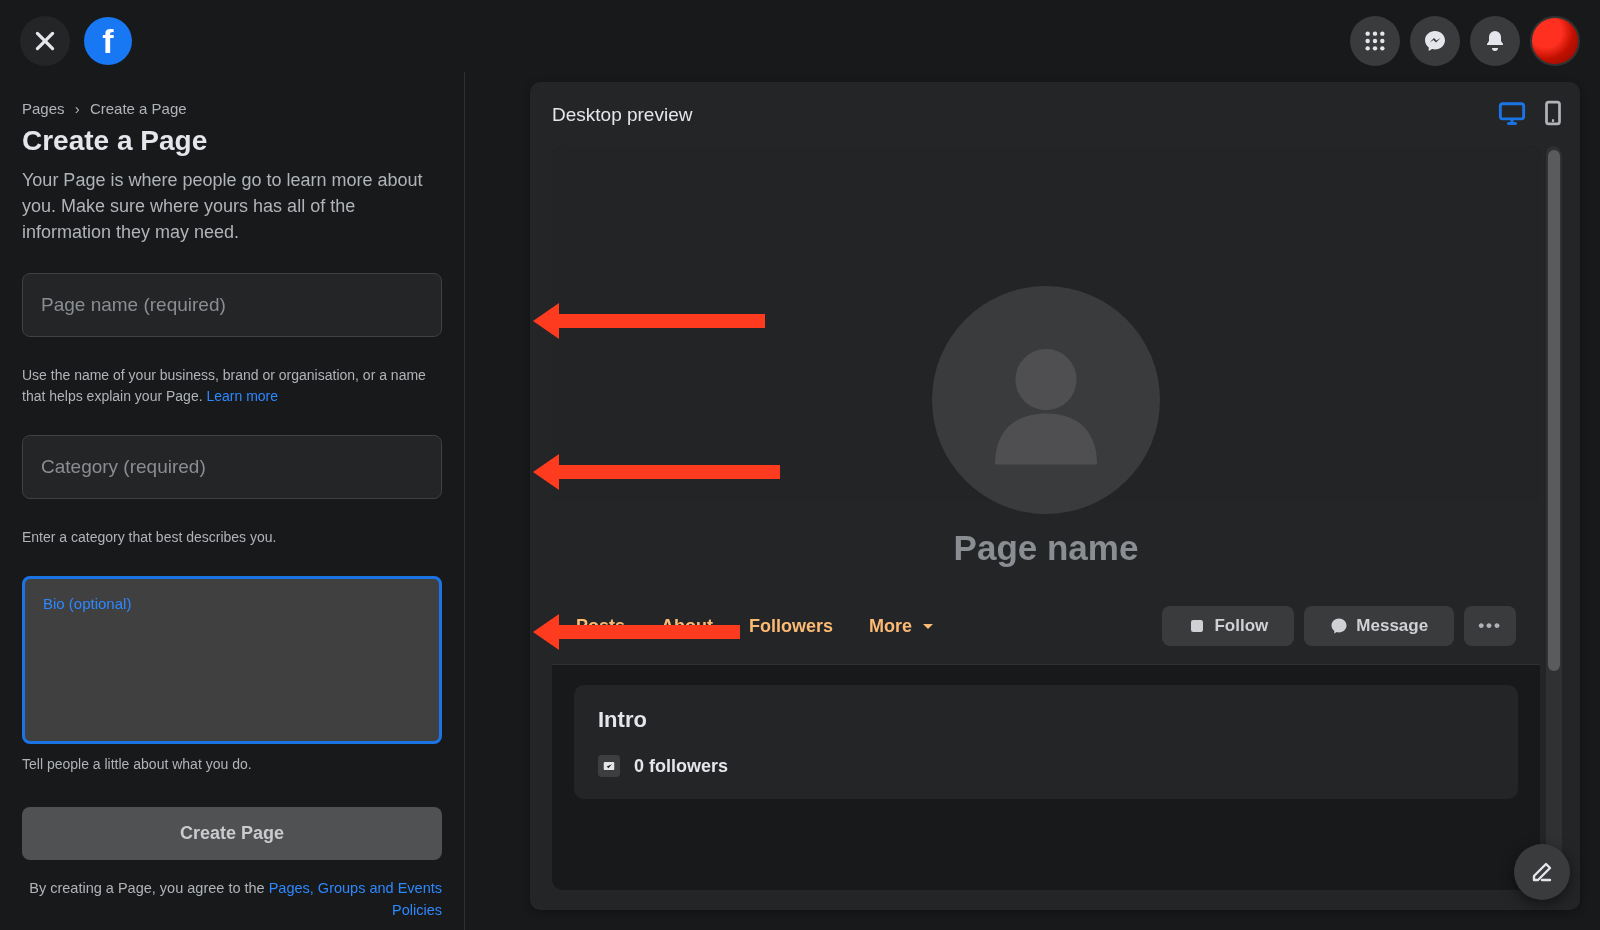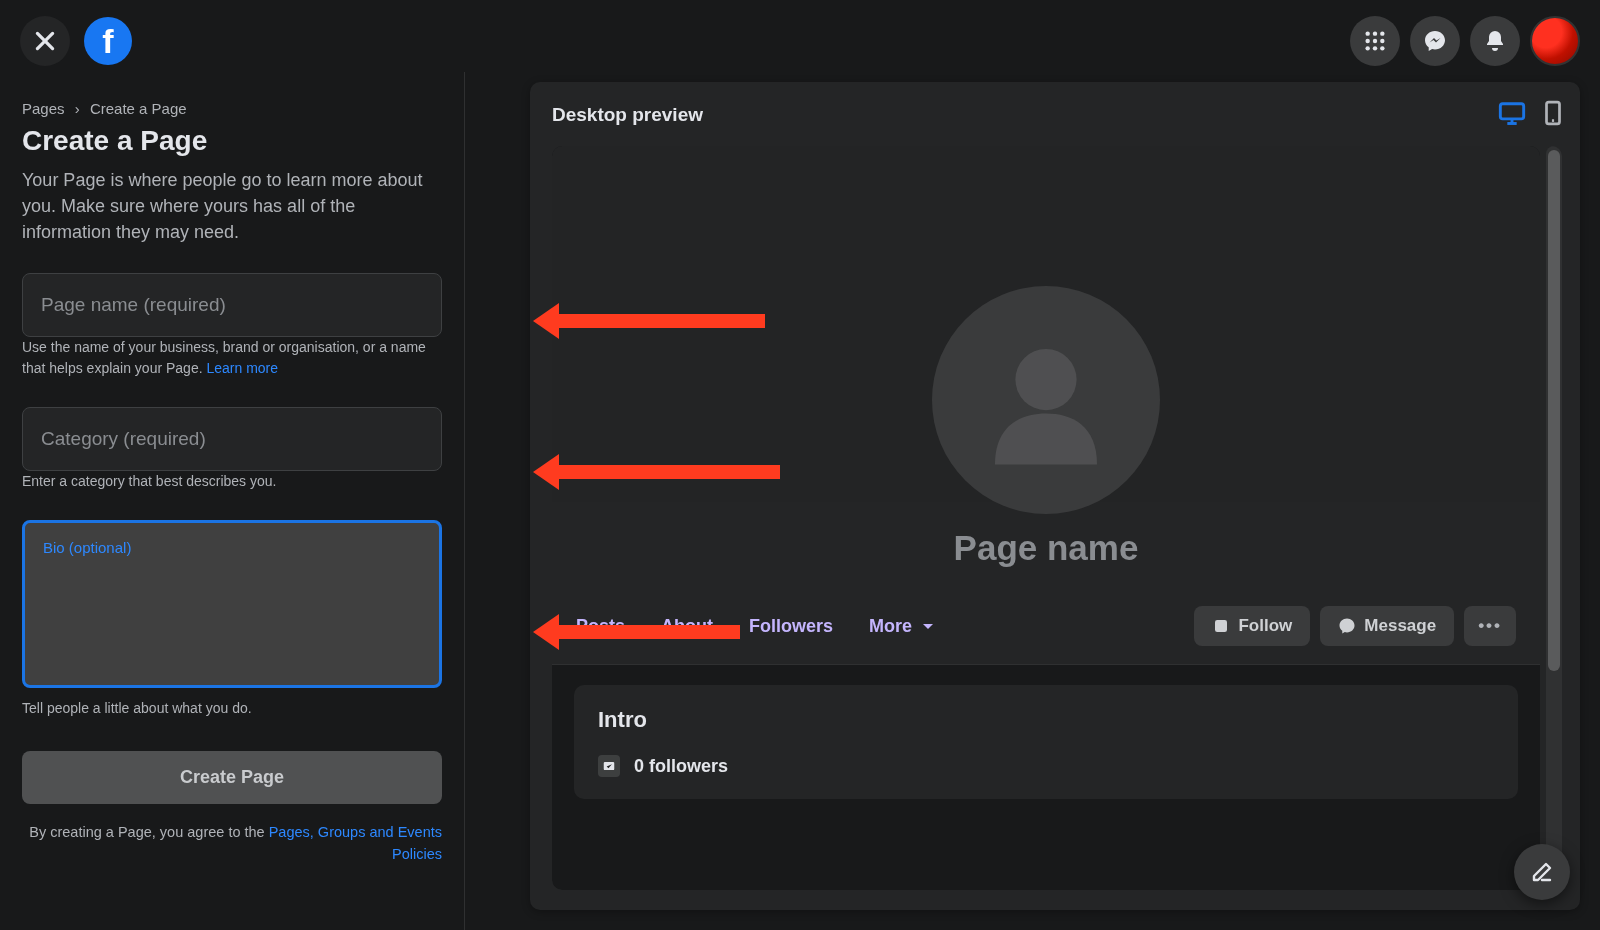--- a/index.html
+++ b/index.html
@@ -66,21 +66,21 @@
     .page-title { font-size: 28px; font-weight: 800; color: #e4e6eb; margin-bottom: 10px; }
     .page-desc { font-size: 18px; color: #b0b3b8; line-height: 1.45; margin-bottom: 28px; }
     .field {
       width: 100%;
       border-radius: 8px;
       border: 1px solid #3e4042;
       background: #242526;
       padding: 20px 18px;
       font-size: 19px;
       color: #8a8d91;
-      margin-bottom: 0;
+      margin-bottom: 28px;
       cursor: text;
     }
     .helper { font-size: 14px; color: #b0b3b8; line-height: 1.5; margin-bottom: 28px; }
     .helper a, .link { color: #2d88ff; text-decoration: none; cursor: pointer; }
     .bio-field {
       width: 100%;
       border-radius: 8px;
       border: 3px solid #1b74e4;
       background: #404040;
       padding: 16px 18px;
@@ -108,21 +108,21 @@
       left: 530px; top: 82px; right: 20px; bottom: 20px;
       background: #242526;
       border-radius: 10px;
       padding: 18px 18px 18px 22px;
       box-shadow: 0 2px 8px rgba(0,0,0,0.3);
     }
     .preview-header {
       display: flex; align-items: center; justify-content: space-between;
       margin-bottom: 16px;
     }
-    .preview-title { font-size: 19px; font-weight: 700; color: #e4e6eb; }
+    .preview-title { font-size: 19px; font-weight: 400; color: #e4e6eb; }
     .preview-toggle { display: flex; gap: 18px; align-items: center; }
     .device-icon { color: #b0b3b8; cursor: pointer; }
     .device-icon.active { color: #1b74e4; }
     .preview-body {
       position: relative;
       height: calc(100% - 48px);
       border-radius: 10px;
       overflow: hidden;
       display:flex;
     }
@@ -154,25 +154,25 @@
     .avatar-ph { color: #1c1c1d; }
     .name-area { text-align: center; padding: 26px 0 30px; background:#242526; }
     .pg-name { font-size: 35px; font-weight: 800; color: #8a8d91; }
     .tabbar {
       background:#242526;
       display: flex; align-items: center; justify-content: space-between;
       padding: 8px 24px 18px 24px;
       border-bottom: 1px solid #2f3031;
     }
     .tabs { display: flex; gap: 36px; align-items: center; }
-    .tab { font-size: 18px; font-weight: 600; color: #c4b5fd; cursor: pointer; }
+    .tab { font-size: 18px; font-weight: 600; color: #fdba74; cursor: pointer; }
     .actionbar { display: flex; gap: 10px; }
     .ghost-btn {
       background: #3a3b3c; color: #cfd1d4;
-      border-radius: 8px; padding: 10px 18px;
+      border-radius: 8px; padding: 10px 26px;
       display: flex; align-items: center; gap: 8px;
       font-size: 17px; font-weight: 600; cursor: pointer;
     }
     .ghost-btn.more { padding: 10px 14px; color:#b0b3b8; letter-spacing:2px;}
     .intro-card {
       margin: 20px 22px; background: #242526; border-radius: 10px;
       padding: 22px 24px;
     }
     .intro-title { font-size: 22px; font-weight: 800; margin-bottom: 22px; }
     .follow-row { display:flex; align-items:center; gap:14px; font-size:18px; font-weight:700; color:#e4e6eb;}

